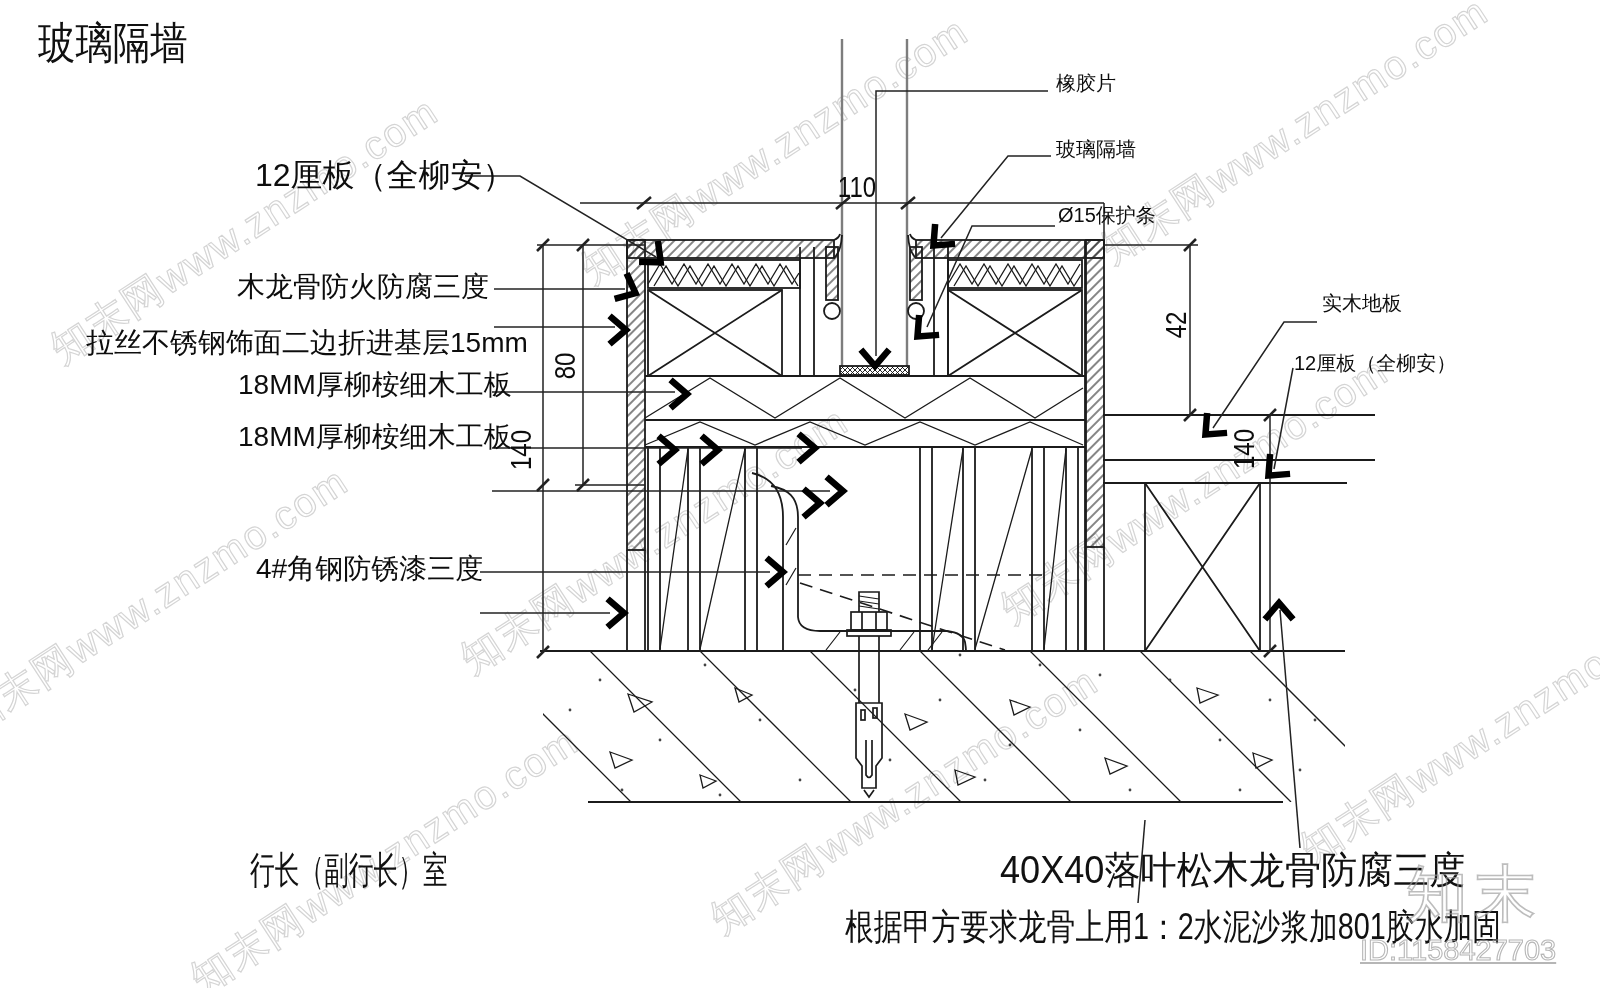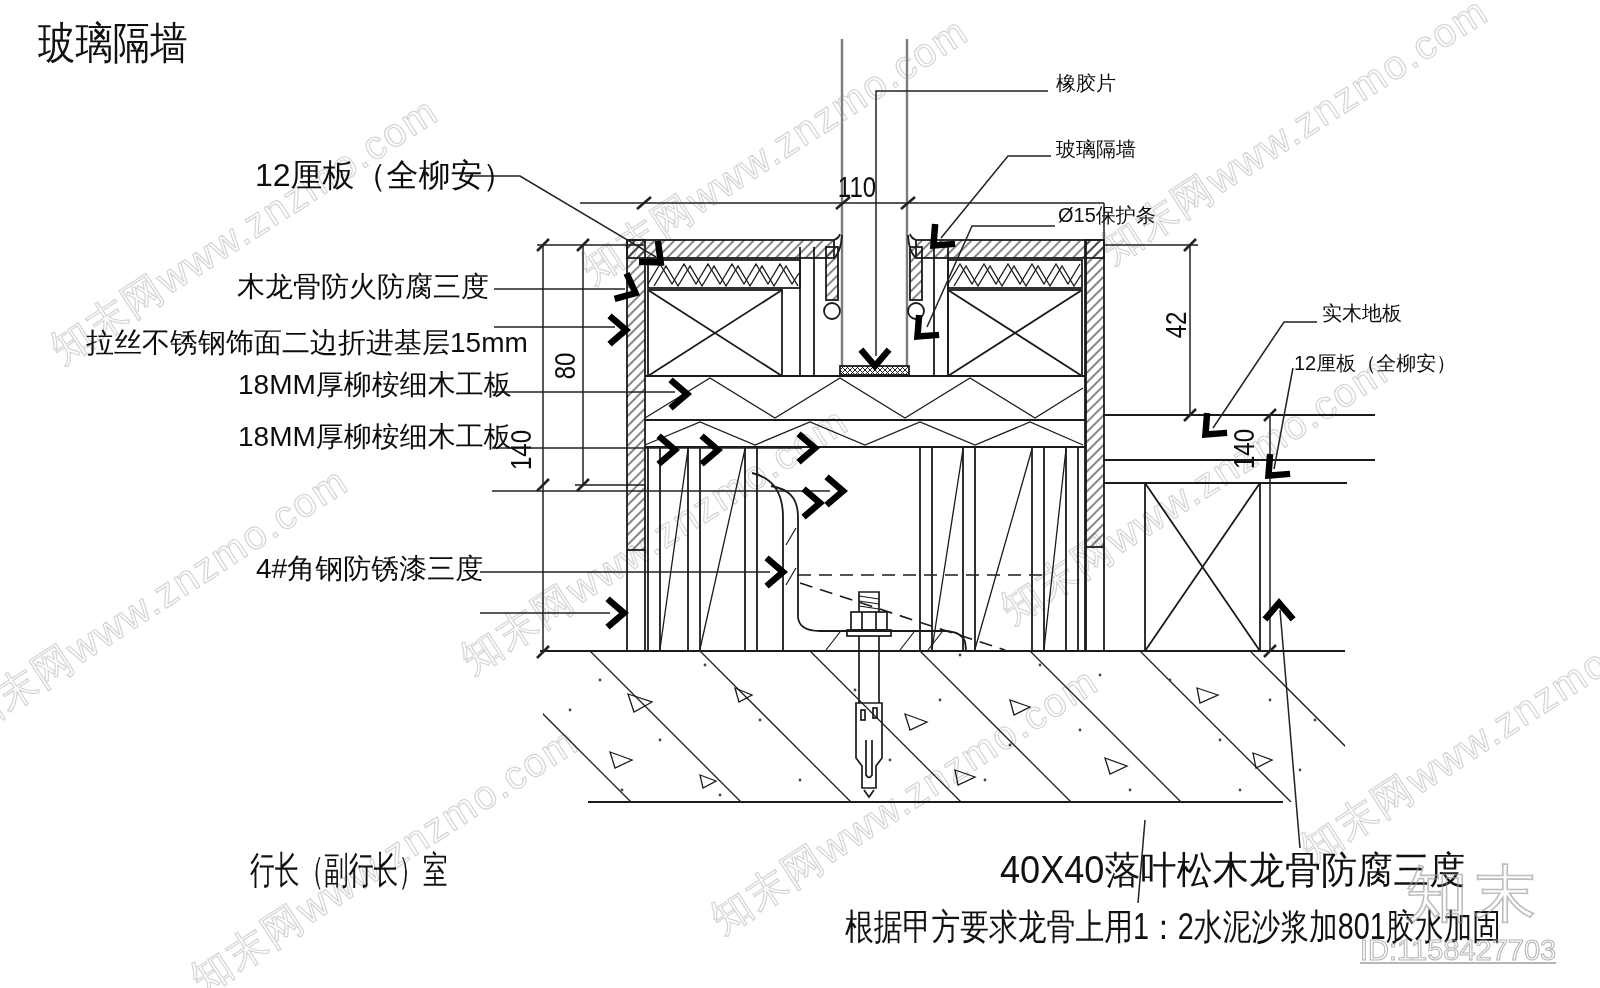--- a/index.html
+++ b/index.html
@@ -268,21 +268,21 @@
   <div class="lbl" style="left:255px;top:158px;font-size:32px">12厘板（全柳安）</div>
   <div class="lbl" style="left:237px;top:272px">木龙骨防火防腐三度</div>
   <div class="lbl" style="left:86px;top:328px">拉丝不锈钢饰面二边折进基层15mm</div>
   <div class="lbl" style="left:238px;top:370px">18MM厚柳桉细木工板</div>
   <div class="lbl" style="left:238px;top:422px">18MM厚柳桉细木工板</div>
   <div class="lbl" style="left:256px;top:554px">4#角钢防锈漆三度</div>
 
   <div class="lbl rlbl" style="left:1056px;top:72px">橡胶片</div>
   <div class="lbl rlbl" style="left:1056px;top:138px">玻璃隔墙</div>
   <div class="lbl rlbl" style="left:1058px;top:204px">Ø15保护条</div>
-  <div class="lbl rlbl" style="left:1322px;top:302px">实木地板</div>
+  <div class="lbl rlbl" style="left:1322px;top:292px">实木地板</div>
   <div class="lbl rlbl" style="left:1294px;top:352px">12厘板（全柳安）</div>
 
   <div class="dim dim-h" style="left:857px;top:187px">110</div>
   <div class="dim dim-v" style="left:565px;top:366px">80</div>
   <div class="dim dim-v" style="left:521px;top:450px">140</div>
   <div class="dim dim-v" style="left:1176px;top:325px">42</div>
   <div class="dim dim-v" style="left:1244px;top:449px">140</div>
 
   <div class="room">行长（副行长）室</div>
   <div class="note1">40X40落叶松木龙骨防腐三度</div>

